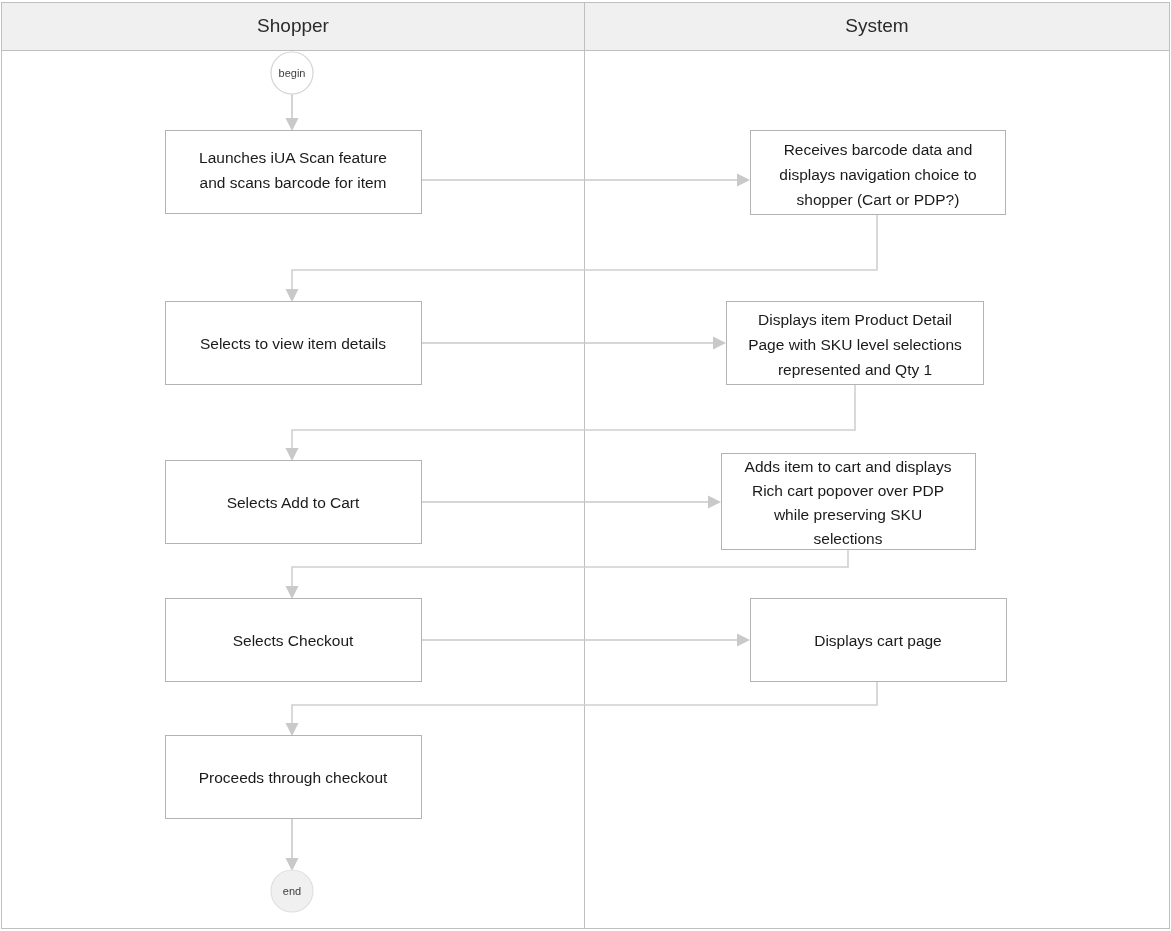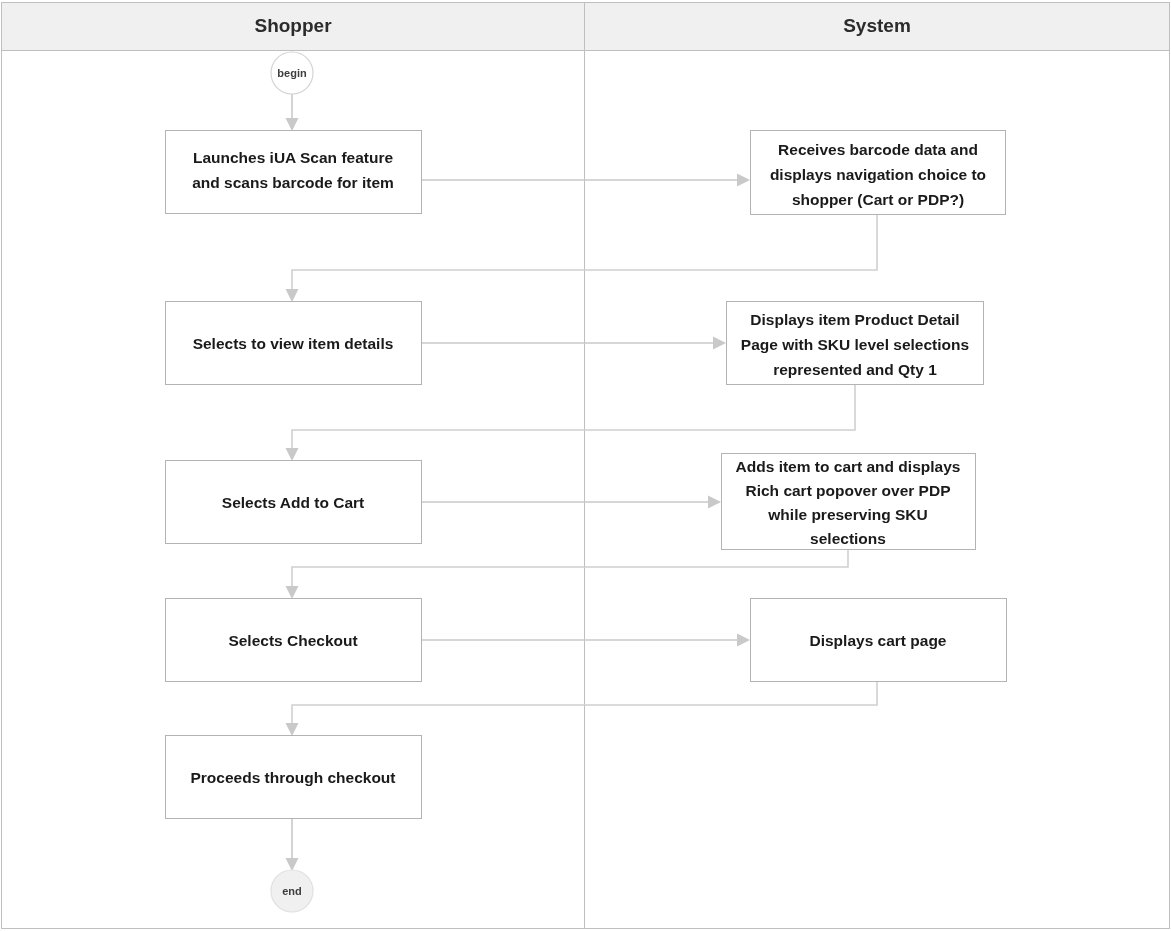--- a/index.html
+++ b/index.html
@@ -11,21 +11,20 @@
     font-family: "Liberation Sans", sans-serif;
     width: 1171px;
     height: 931px;
     overflow: hidden;
   }
   #stage {
     position: relative;
     width: 1171px;
     height: 931px;
     background: #ffffff;
-    font-weight: bold;
   }
   svg.diagram {
     display: block;
     width: 1171px;
     height: 931px;
   }
   .lane-header-rect {
     fill: #f0f0f0;
     stroke: #bfbfbf;
     stroke-width: 1;

